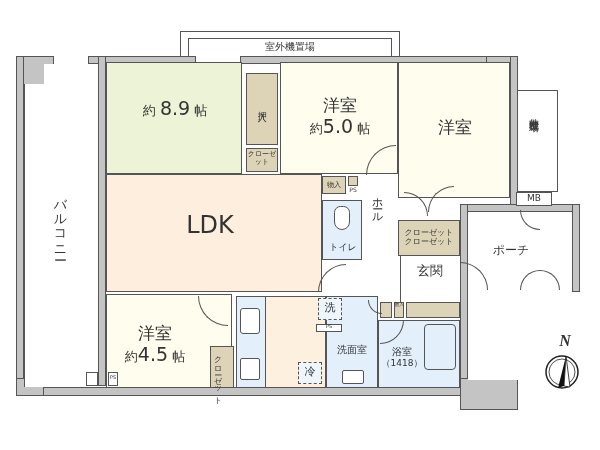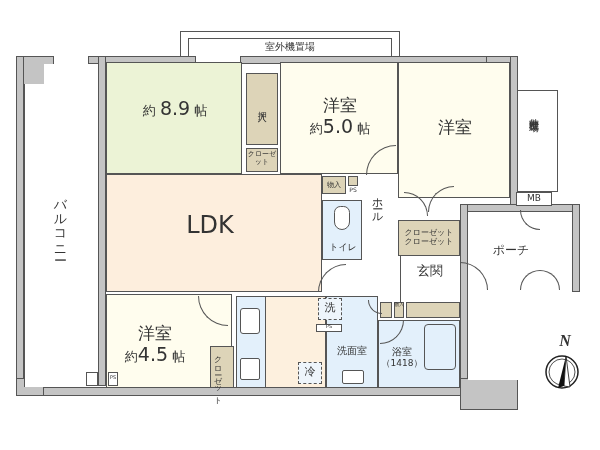--- a/index.html
+++ b/index.html
@@ -139,21 +139,21 @@
 <div class="abs" style="left:240px;top:358px;width:20px;height:22px;border:1px solid #555;border-radius:2px;background:#fff;"></div>
 <div class="abs room kitchen" style="left:266px;top:296px;width:60px;height:92px;border-left:none;"></div>
 <div class="abs dashed" style="left:298px;top:362px;width:24px;height:22px;background:#eef5fb;"></div>
 <div class="lbl small" style="left:298px;top:366px;width:24px;font-size:11px;">冷</div>
 
 <div class="abs room wet" style="left:326px;top:296px;width:52px;height:92px;"></div>
 <div class="abs dashed" style="left:318px;top:298px;width:24px;height:22px;background:#eef5fb;"></div>
 <div class="lbl small" style="left:318px;top:302px;width:24px;font-size:11px;">洗</div>
 <div class="abs white" style="left:316px;top:324px;width:26px;height:8px;border:1px solid #555;"></div>
 <div class="lbl tiny" style="left:316px;top:324px;width:26px;font-size:5px;">PS</div>
-<div class="lbl small" style="left:330px;top:345px;width:44px;font-size:10px;">洗面室</div>
+<div class="lbl small" style="left:330px;top:345px;width:44px;font-size:10px;font-family:Liberation Mono, monospace;">洗面室</div>
 <div class="abs" style="left:342px;top:370px;width:22px;height:14px;border:1px solid #555;border-radius:2px;background:#fff;"></div>
 <div class="door" style="left:368px;top:300px;width:14px;height:14px;border-radius:0 0 0 14px;border-right:none;border-top:none;"></div>
 
 <div class="abs room wet" style="left:378px;top:320px;width:82px;height:68px;"></div>
 <div class="abs" style="left:424px;top:324px;width:32px;height:46px;border:1px solid #555;border-radius:4px;background:#e3f0fb;"></div>
 <div class="lbl small" style="left:380px;top:346px;width:44px;">
   <div style="font-size:10px;">浴室</div>
   <div style="font-size:9px;">（1418）</div>
 </div>
 <div class="door" style="left:380px;top:320px;width:24px;height:24px;border-radius:0 0 24px 0;border-left:none;border-top:none;"></div>

